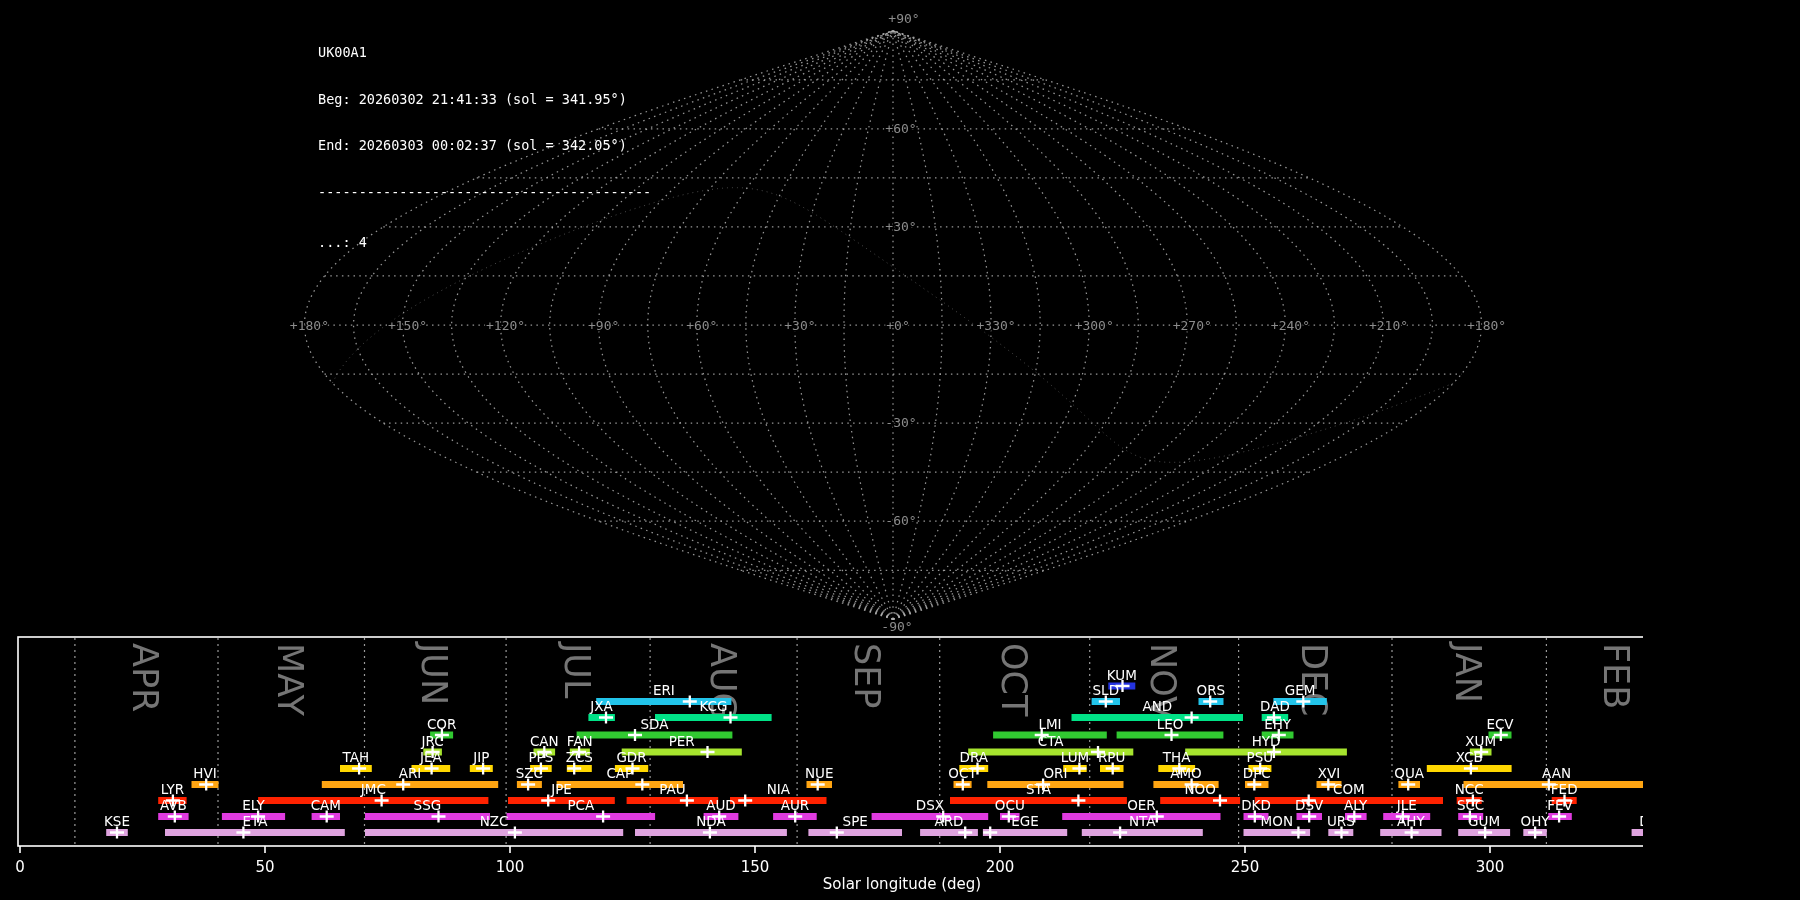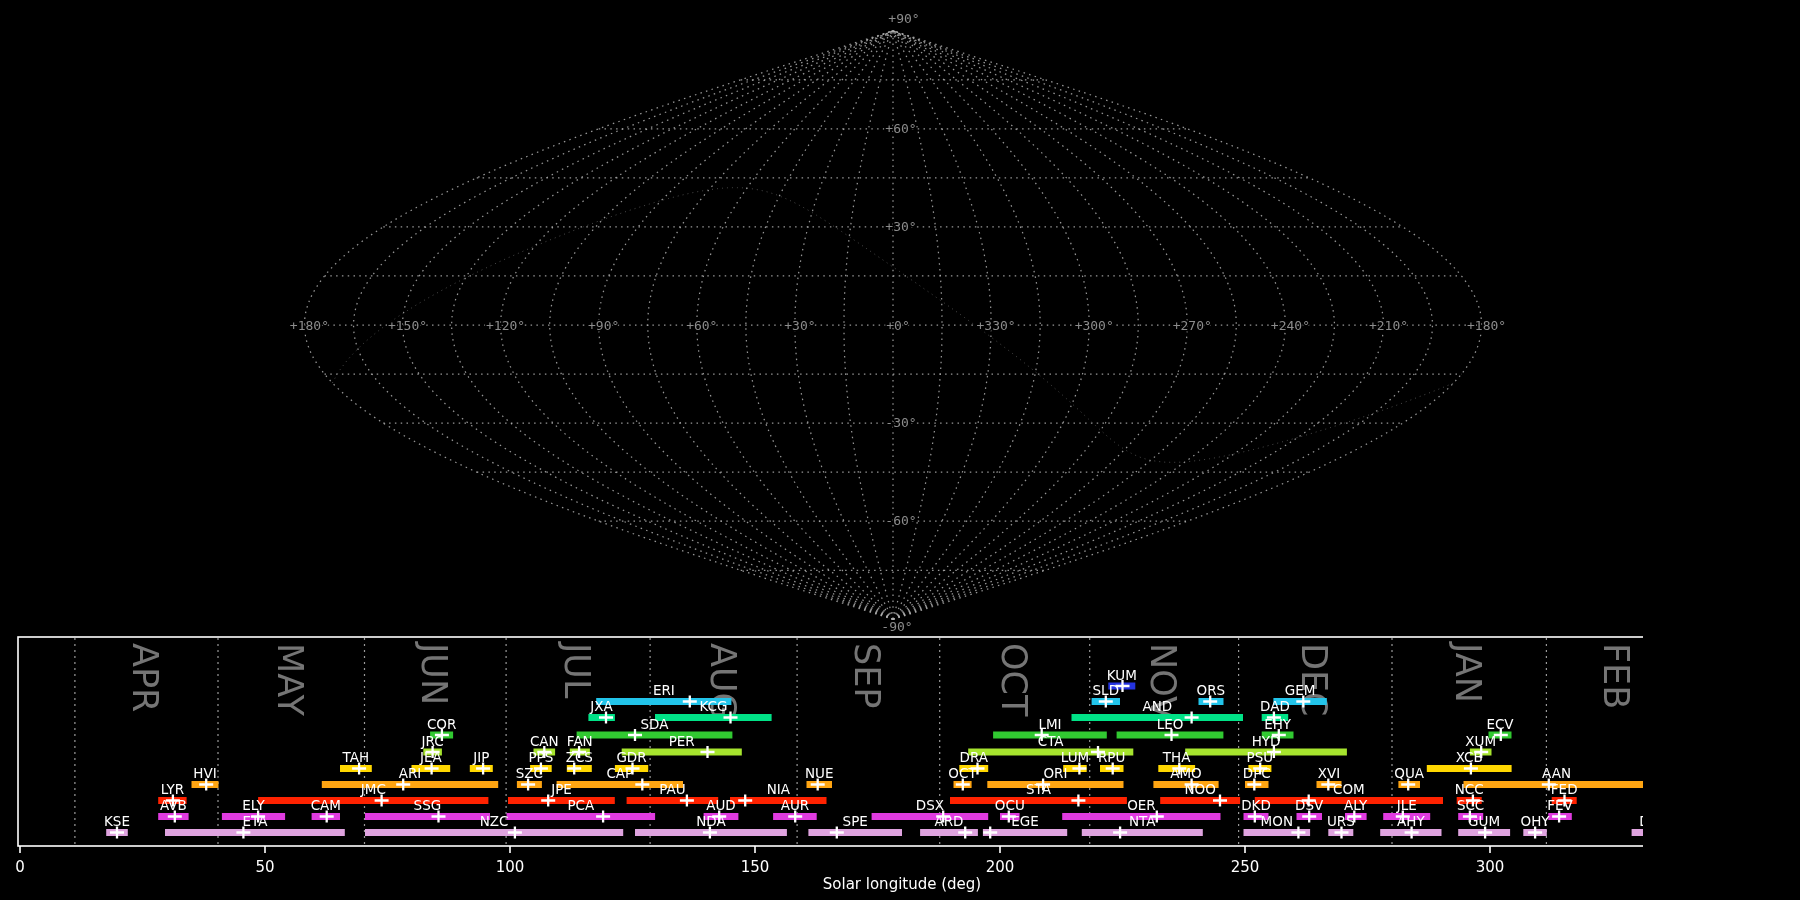--- a/index.html
+++ b/index.html
@@ -376,13 +376,20 @@
         <text x="1000.0" y="872" fill="#fff" font-size="15" font-family="&quot;DejaVu Sans&quot;,sans-serif" text-anchor="middle">200</text>
         <line x1="1245.0" x2="1245.0" y1="846" y2="853" stroke="#ffffff" stroke-width="1.6"></line>
         <text x="1245.0" y="872" fill="#fff" font-size="15" font-family="&quot;DejaVu Sans&quot;,sans-serif" text-anchor="middle">250</text>
         <line x1="1490.0" x2="1490.0" y1="846" y2="853" stroke="#ffffff" stroke-width="1.6"></line>
         <text x="1490.0" y="872" fill="#fff" font-size="15" font-family="&quot;DejaVu Sans&quot;,sans-serif" text-anchor="middle">300</text>
         <line x1="1735.0" x2="1735.0" y1="846" y2="853" stroke="#ffffff" stroke-width="1.6"></line>
         <text x="1735.0" y="872" fill="#fff" font-size="15" font-family="&quot;DejaVu Sans&quot;,sans-serif" text-anchor="middle">350</text>
         <text x="902.0" y="889" fill="#fff" font-size="15" font-family="&quot;DejaVu Sans&quot;,sans-serif" text-anchor="middle">Solar longitude (deg)</text>
       </g>
   </svg>
+  <div id="header-block">
+    <div>UK00A1</div>
+    <div>Beg: 20260302 21:41:33 (sol = 341.95°)</div>
+    <div>End: 20260303 00:02:37 (sol = 342.05°)</div>
+    <div>-----------------------------------------</div>
+    <div class="stats-line">...: 4</div>
+  </div>
 </div>
 
 </body></html>

